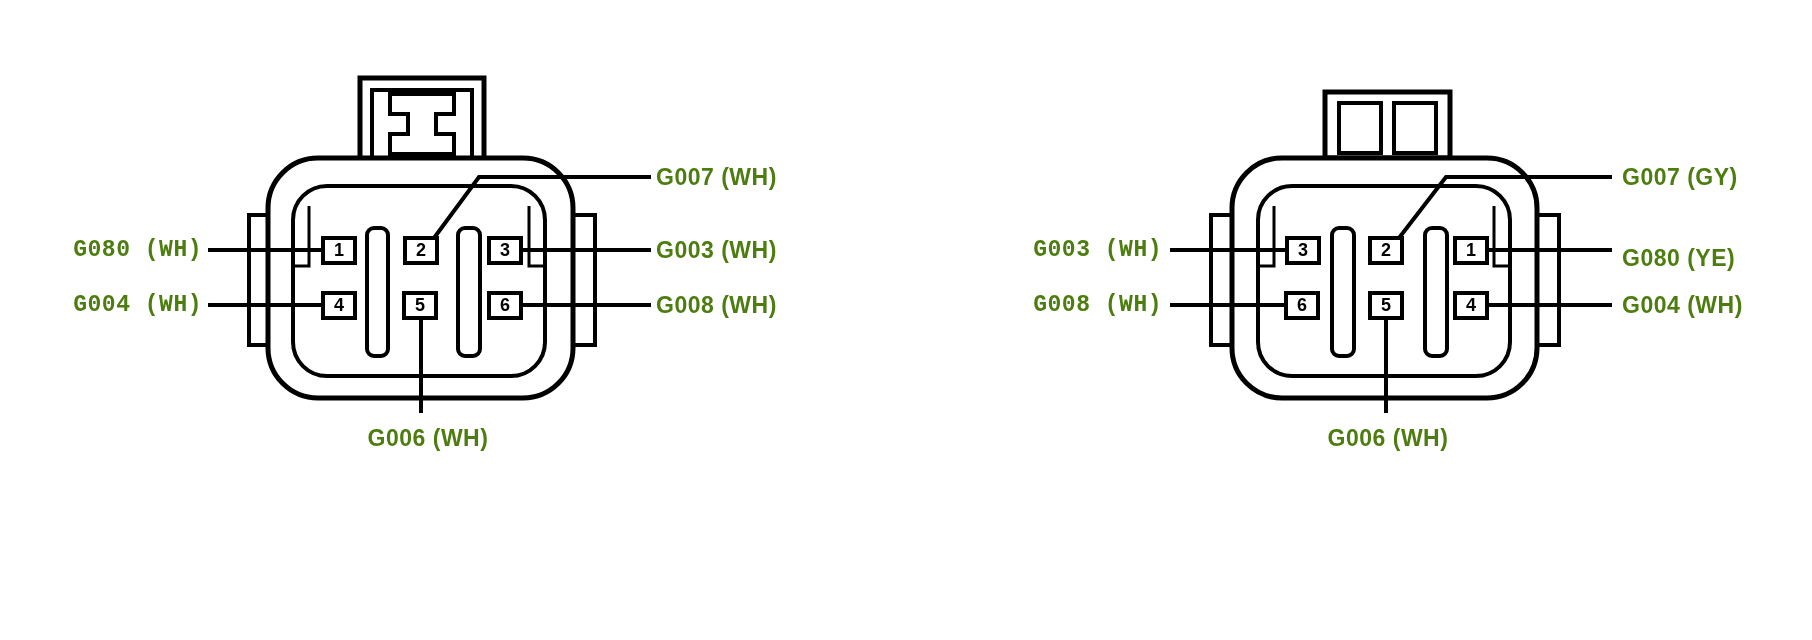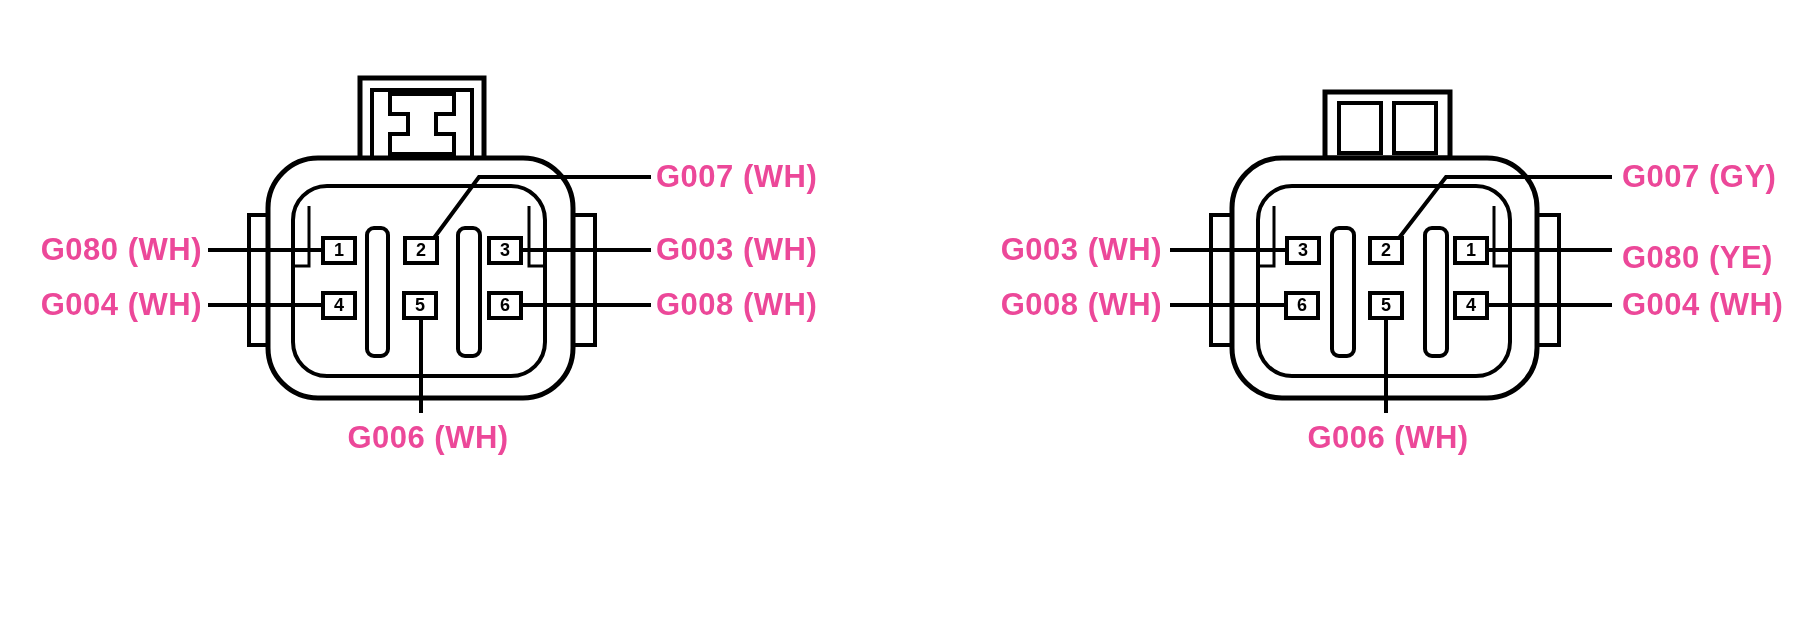--- a/index.html
+++ b/index.html
@@ -14,27 +14,27 @@
   }
   #linework {
     position: absolute;
     left: 0; top: 0;
     width: 1812px; height: 640px;
   }
   .callout {
     position: absolute;
     height: 26px;
     line-height: 26px;
-    font-size: 31px;
+    font-size: 23px;
     font-weight: bold;
     letter-spacing: 0.5px;
     white-space: nowrap;
-    color: #ec4899;
+    color: #4d7c0f;
   }
-  .align-r { text-align: right; }
+  .align-r { text-align: right; font-family: Liberation Mono, monospace; }
   .align-l { text-align: left; }
   .align-c { text-align: center; }
   .pin {
     position: absolute;
     width: 36px;
     height: 29px;
     box-sizing: border-box;
     border: 4px solid #000;
     background: #ffffff;
     display: flex;

